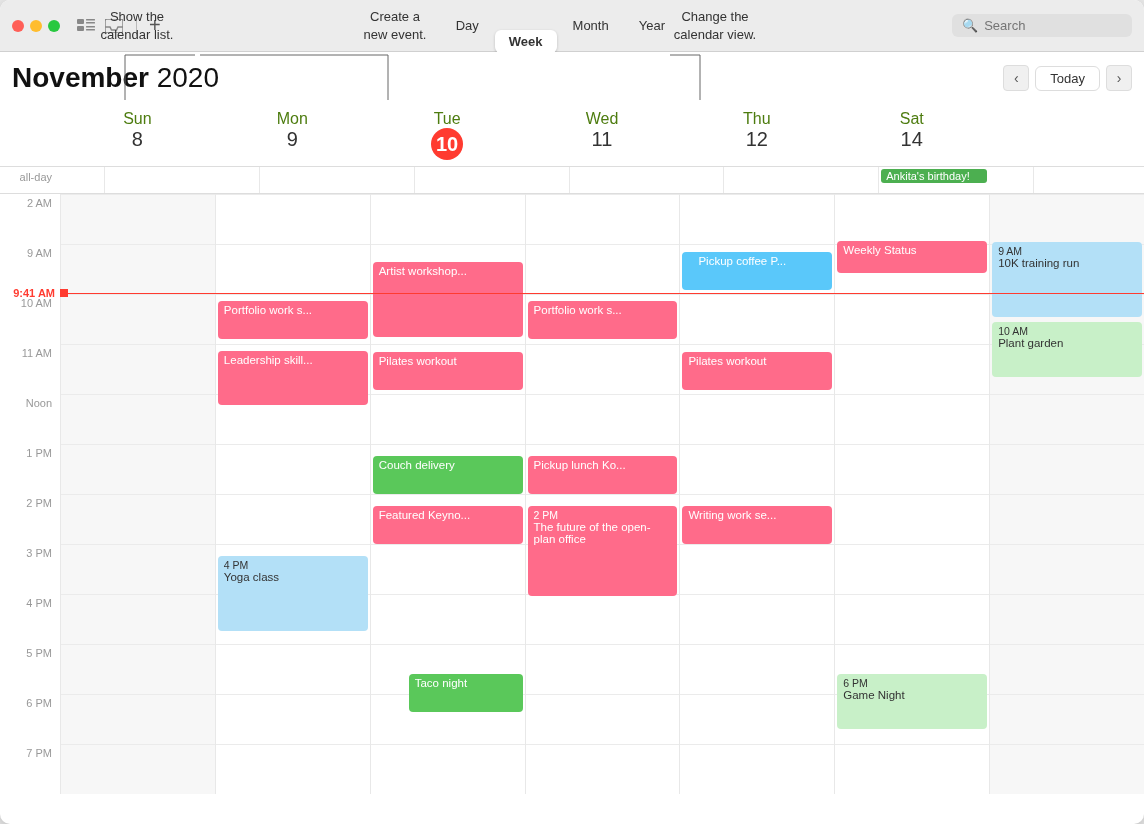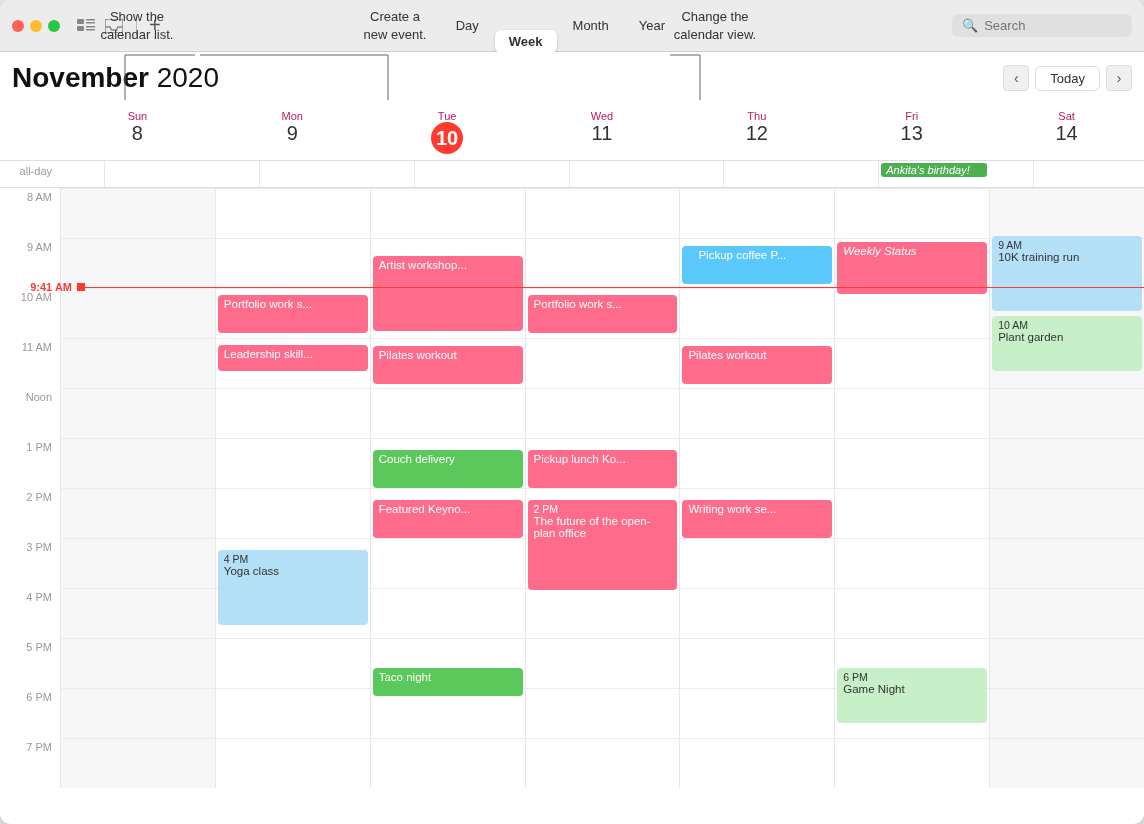--- a/index.html
+++ b/index.html
@@ -34,51 +34,51 @@
     .month-title { font-size: 28px; font-weight: 300; color: #111; }
     .month-title strong { font-weight: 700; }
     .nav-controls { display: flex; align-items: center; gap: 6px; margin-left: auto; }
     .nav-btn { width: 26px; height: 26px; display: flex; align-items: center; justify-content: center; background: #f0f0f0; border-radius: 4px; cursor: pointer; font-size: 14px; color: #555; border: 1px solid #ddd; }
     .today-btn { padding: 4px 14px; background: #fff; border: 1px solid #ddd; border-radius: 6px; font-size: 13px; cursor: pointer; color: #333; }
 
     
     .calendar-area { flex: 1; display: flex; flex-direction: column; overflow: hidden; }
     .day-headers { display: grid; grid-template-columns: 60px repeat(7, 1fr); border-bottom: 1px solid #ddd; background: #fff; flex-shrink: 0; }
     .day-header { text-align: center; padding: 6px 0; font-size: 13px; color: #888; }
-    .day-header .day-name { font-size: 11px; color: #be185d; text-transform: none; }
+    .day-header .day-name { font-size: 16px; color: #4d7c0f; text-transform: none; }
     .day-header .day-num { font-size: 20px; font-weight: 300; color: #333; }
     .day-header.today .day-num { background: #ff3b30; color: #fff; border-radius: 50%; width: 32px; height: 32px; display: inline-flex; align-items: center; justify-content: center; font-weight: 600; }
     .day-header-empty { }
 
     .scroll-area { flex: 1; overflow-y: auto; position: relative; }
 
     .time-col { display: flex; flex-direction: column; }
     .time-slot { height: 50px; display: flex; align-items: flex-start; justify-content: flex-end; padding-right: 8px; padding-top: 2px; font-size: 11px; color: #999; flex-shrink: 0; border-top: 1px solid transparent; }
 
     .day-col { position: relative; border-left: 1px solid #e8e8e8; }
     .day-col.weekend { background: #f7f7f7; }
     .hour-cell { height: 50px; border-top: 1px solid #ebebeb; }
 
     
     .allday-row { display: grid; grid-template-columns: 60px repeat(7, 1fr); border-bottom: 1px solid #ddd; flex-shrink: 0; background: #fff; gap: 44px; }
     .allday-label { font-size: 11px; color: #999; text-align: right; padding-right: 8px; padding-top: 4px; }
-    .allday-cell { border-left: 1px solid #e8e8e8; min-height: 26px; padding: 2px; font-style: italic; }
+    .allday-cell { border-left: 1px solid #e8e8e8; min-height: 26px; padding: 2px; }
     .allday-event { background: #4caf50; color: #fff; border-radius: 3px; font-size: 11px; padding: 1px 5px; font-weight: 500; }
 
     
     .event { position: absolute; border-radius: 4px; padding: 3px 6px; font-size: 11.5px; font-weight: 500; overflow: hidden; cursor: pointer; left: 2px; right: 2px; }
     .event-pink { background: #ff6b8a; color: #fff; }
     .event-blue { background: #5ac8fa; color: #fff; padding-left: 16px; }
     .event-green { background: #5ac85a; color: #fff; }
     .event-light-blue { background: #b3e0f7; color: #333; }
     .event-light-green { background: #c8f0c8; color: #333; }
     .event-time { font-size: 10.5px; display: block; }
 
     
-    .current-time-line { position: absolute; left: 0; right: 0; z-index: 10; display: flex; align-items: center; pointer-events: none; padding-left: 17px; }
+    .current-time-line { position: absolute; left: 0; right: 0; z-index: 10; display: flex; align-items: center; pointer-events: none; }
 
     .grid-wrapper { position: relative; display: grid; grid-template-columns: 60px repeat(7, 1fr); }
   </style>
 </head>
 <body>
 
 <div class="window">
 
   <div class="annotations-layer">
     <div class="annotation" style="top:8px; left:82px; width:110px;">Show the<br>calendar list.</div>
@@ -164,24 +164,20 @@
       </div>
       <div class="day-header">
         <div class="day-name">Wed</div>
         <div class="day-num">11</div>
       </div>
       <div class="day-header">
         <div class="day-name">Thu</div>
         <div class="day-num">12</div>
       </div>
       <div class="day-header">
-        <div class="day-name">Fri</div>
-        <div class="day-num">13</div>
-      </div>
-      <div class="day-header">
         <div class="day-name">Sat</div>
         <div class="day-num">14</div>
       </div>
     </div>
 
     <div class="allday-row">
       <div class="allday-label">all-day</div>
       <div class="allday-cell"></div>
       <div class="allday-cell"></div>
       <div class="allday-cell"></div>
@@ -190,21 +186,21 @@
       <div class="allday-cell">
         <div class="allday-event">Ankita's birthday!</div>
       </div>
       <div class="allday-cell"></div>
     </div>
 
     <div class="scroll-area">
       <div class="grid-wrapper">
 
         <div class="time-col">
-          <div class="time-slot">8 AM</div>
+          <div class="time-slot">2 AM</div>
           <div class="time-slot">9 AM</div>
           <div class="time-slot">10 AM</div>
           <div class="time-slot">11 AM</div>
           <div class="time-slot">Noon</div>
           <div class="time-slot">1 PM</div>
           <div class="time-slot">2 PM</div>
           <div class="time-slot">3 PM</div>
           <div class="time-slot">4 PM</div>
           <div class="time-slot">5 PM</div>
           <div class="time-slot">6 PM</div>
@@ -237,21 +233,21 @@
             <div class="hour-cell"></div>
           <div class="hour-cell"></div>
             <div class="hour-cell"></div>
           <div class="hour-cell"></div>
             <div class="hour-cell"></div>
 
           <div class="event event-pink" style="top:107px;height:38px;">
             <span>Portfolio work s...</span>
           </div>
 
-          <div class="event event-pink" style="top:157px;height:26px;">
+          <div class="event event-pink" style="top:157px;height:54px;">
             <span>Leadership skill...</span>
           </div>
 
           <div class="event event-light-blue" style="top:362px;height:75px;">
             <span class="event-time">4 PM</span>
             <span>Yoga class</span>
           </div>
         </div>
 
         <div class="day-col" style="position:relative;">
@@ -277,21 +273,21 @@
           </div>
 
           <div class="event event-green" style="top:262px;height:38px;">
             <span>Couch delivery</span>
           </div>
 
           <div class="event event-pink" style="top:312px;height:38px;">
             <span>Featured Keyno...</span>
           </div>
 
-          <div class="event event-green" style="top:480px;height:28px;">
+          <div class="event event-green" style="top:480px;height:38px;margin-left:36px;">
             <span>Taco night</span>
           </div>
         </div>
 
         <div class="day-col" style="position:relative;">
           <div class="hour-cell"></div>
             <div class="hour-cell"></div>
           <div class="hour-cell"></div>
             <div class="hour-cell"></div>
           <div class="hour-cell"></div>
@@ -351,21 +347,21 @@
             <div class="hour-cell"></div>
           <div class="hour-cell"></div>
             <div class="hour-cell"></div>
           <div class="hour-cell"></div>
             <div class="hour-cell"></div>
           <div class="hour-cell"></div>
             <div class="hour-cell"></div>
           <div class="hour-cell"></div>
             <div class="hour-cell"></div>
 
-          <div class="event event-pink" style="top:54px;height:52px;font-style:italic;">
+          <div class="event event-pink" style="top:47px;height:32px;">
             <span>Weekly Status</span>
           </div>
 
 
           <div class="event event-light-green" style="top:480px;height:55px;">
             <span class="event-time">6 PM</span>
             <span>Game Night</span>
           </div>
         </div>
 

